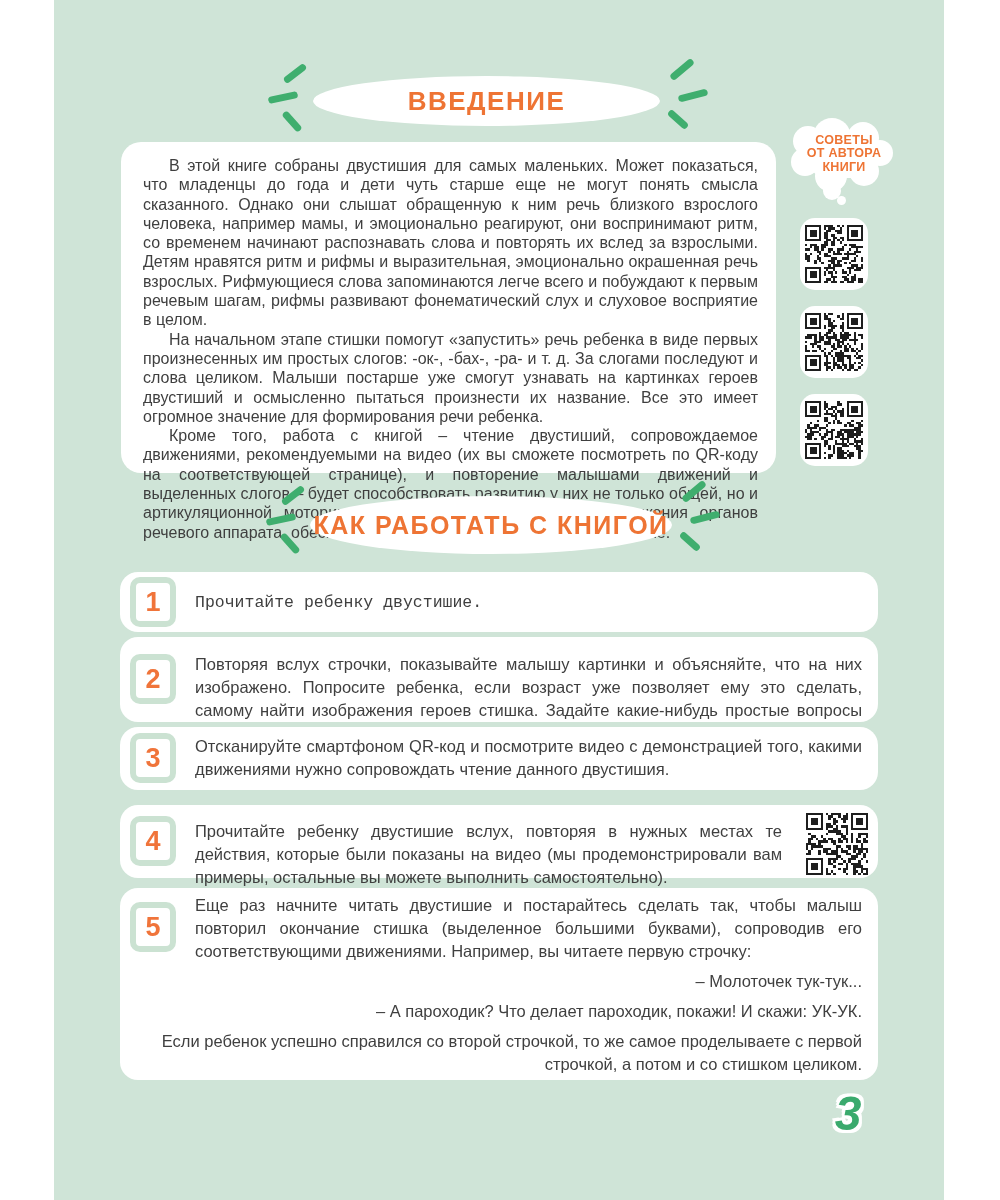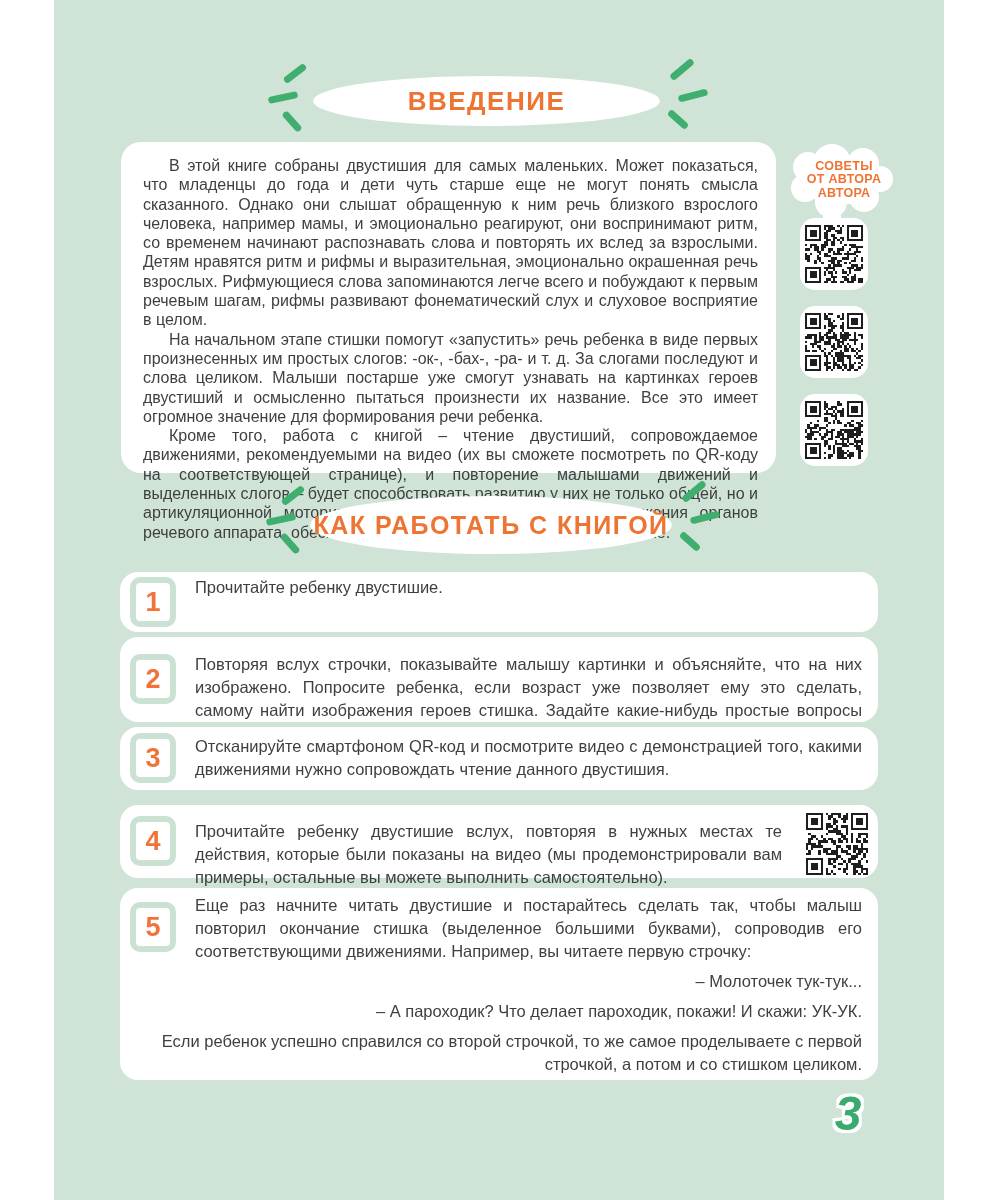--- a/index.html
+++ b/index.html
@@ -31,21 +31,21 @@
   }
   .intro-card{
     left:121px;top:142px;width:655px;height:331px;
     padding:14px 18px 0 22px;box-sizing:border-box;
   }
   .intro-card p{
     margin:0;color:#3f3f3f;font-size:16px;line-height:19.3px;
     text-align:justify;text-indent:26px;
   }
   
-  .bubble{position:absolute;left:791px;top:144px;width:106px;height:78px;}
+  .bubble{position:absolute;left:791px;top:118px;width:106px;height:78px;}
   .bubble .blob{position:absolute;background:#fff;border-radius:50%;}
   .bubble-text{
     position:absolute;left:0;top:4px;width:106px;height:64px;
     display:flex;flex-direction:column;align-items:center;justify-content:center;
     color:#ee7434;font-weight:bold;font-size:12.5px;line-height:13.5px;
     letter-spacing:.3px;z-index:2;text-align:center;
   }
   
   .qr-card{
     position:absolute;left:800px;width:68px;height:72px;background:#fff;
@@ -108,21 +108,21 @@
   <span class="blob" style="left:76px;top:22px;width:26px;height:26px;"></span>
   <span class="blob" style="left:58px;top:38px;width:30px;height:30px;"></span>
   <span class="blob" style="left:24px;top:42px;width:32px;height:32px;"></span>
   <span class="blob" style="left:0;top:30px;width:28px;height:28px;"></span>
   <span class="blob" style="left:14px;top:12px;width:74px;height:48px;border-radius:24px;"></span>
   <span class="blob" style="left:32px;top:64px;width:18px;height:18px;"></span>
   <span class="blob" style="left:46px;top:78px;width:9px;height:9px;"></span>
   <div class="bubble-text">
     <span>СОВЕТЫ</span>
     <span>ОТ АВТОРА</span>
-    <span>АВТОРА</span>
+    <span>КНИГИ</span>
   </div>
 </div>
 
 <div class="qr-card" style="top:218px;">
   <div class="qr">
       <svg viewBox="0 0 25 25" shape-rendering="crispEdges" fill="#1e1e1e">
         <rect x="8" y="0" width="1" height="1"></rect>
         <rect x="9" y="0" width="1" height="1"></rect>
         <rect x="10" y="0" width="1" height="1"></rect>
         <rect x="11" y="0" width="1" height="1"></rect>
@@ -1073,21 +1073,21 @@
 <span class="dash" style="left:278px;top:540px;width:24px;transform:rotate(48deg);"></span>
 
 <span class="dash" style="left:680px;top:488px;width:28px;transform:rotate(-40deg);"></span>
 <span class="dash" style="left:690px;top:514px;width:30px;transform:rotate(-14deg);"></span>
 <span class="dash" style="left:678px;top:538px;width:24px;transform:rotate(42deg);"></span>
 
 <div class="card step-card" style="top:572px;height:60px;">
   <div class="badge" style="top:5px;">
     <span>1</span>
   </div>
-  <div class="step-text" style="padding-top:4px;">Прочитайте ребенку двустишие.</div>
+  <div class="step-text" style="padding-top:19px;font-family:Liberation Mono, monospace;">Прочитайте ребенку двустишие.</div>
 </div>
 
 <div class="card step-card" style="top:637px;height:85px;">
   <div class="badge" style="top:17px;">
     <span>2</span>
   </div>
   <div class="step-text" style="padding-top:16px;">Повторяя вслух строчки, показывайте малышу картинки и объясняйте, что на них изображено. Попросите ребенка, если возраст уже позволяет ему это сделать, самому найти изображения героев стишка. Задайте какие-нибудь простые вопросы по картинкам.</div>
 </div>
 
 <div class="card step-card" style="top:727px;height:63px;">

